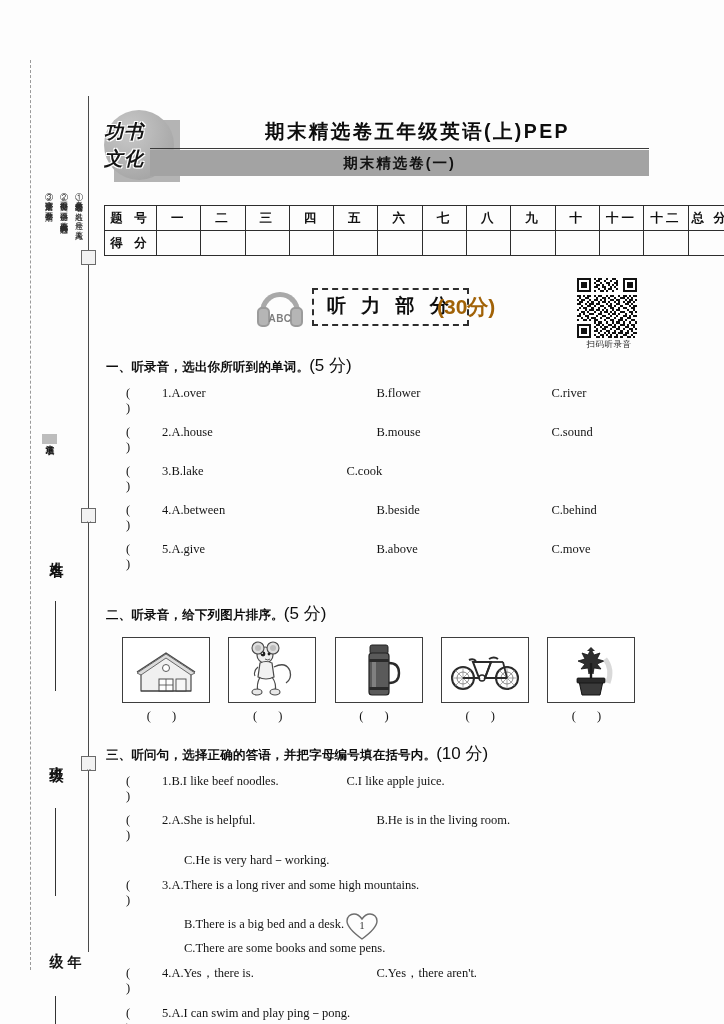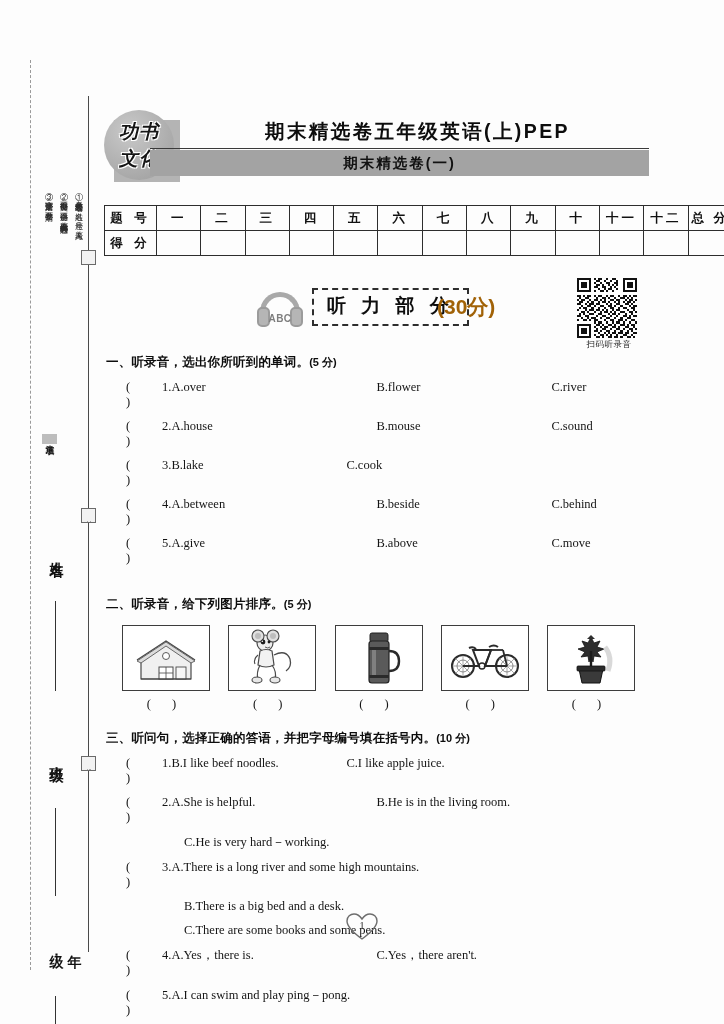--- a/index.html
+++ b/index.html
@@ -140,21 +140,21 @@
     width: 70px; height: 70px;
     border-radius: 50%;
     background: radial-gradient(circle at 36% 30%, #c9c9c9 0%, #a9a9a9 70%, #9b9b9b 100%);
   }
   .logo-text {
     position: absolute;
     left: 0; top: 0;
     width: 70px; height: 70px;
     display: flex;
     flex-direction: column;
-    align-items: center;
+    align-items: flex-start;
     justify-content: center;
     gap: 1px;
     font-family: "Liberation Serif", serif;
     font-weight: bold;
     font-size: 19px;
     color: #151515;
     text-shadow: 1px 1px 0 #fff, -1px -1px 0 #fff, 1px -1px 0 #fff, -1px 1px 0 #fff;
     letter-spacing: 1px;
     font-style: italic;
   }
@@ -296,22 +296,22 @@
   .section { margin-top: 4px; }
   .sec-head {
     font-size: 12.5px;
     font-weight: 700;
     color: #0d0d0d;
     font-family: "Liberation Sans", sans-serif;
     letter-spacing: 0.2px;
     margin-left: 2px;
   }
   .sec-head .pts {
-    font-weight: 700;
-    font-size: 11px;
+    font-weight: 400;
+    font-size: 17px;
     letter-spacing: 0;
   }
   .q-row {
     display: flex;
     align-items: baseline;
     margin-top: 9px;
     font-size: 12.5px;
     color: #141414;
   }
   .q-paren {

